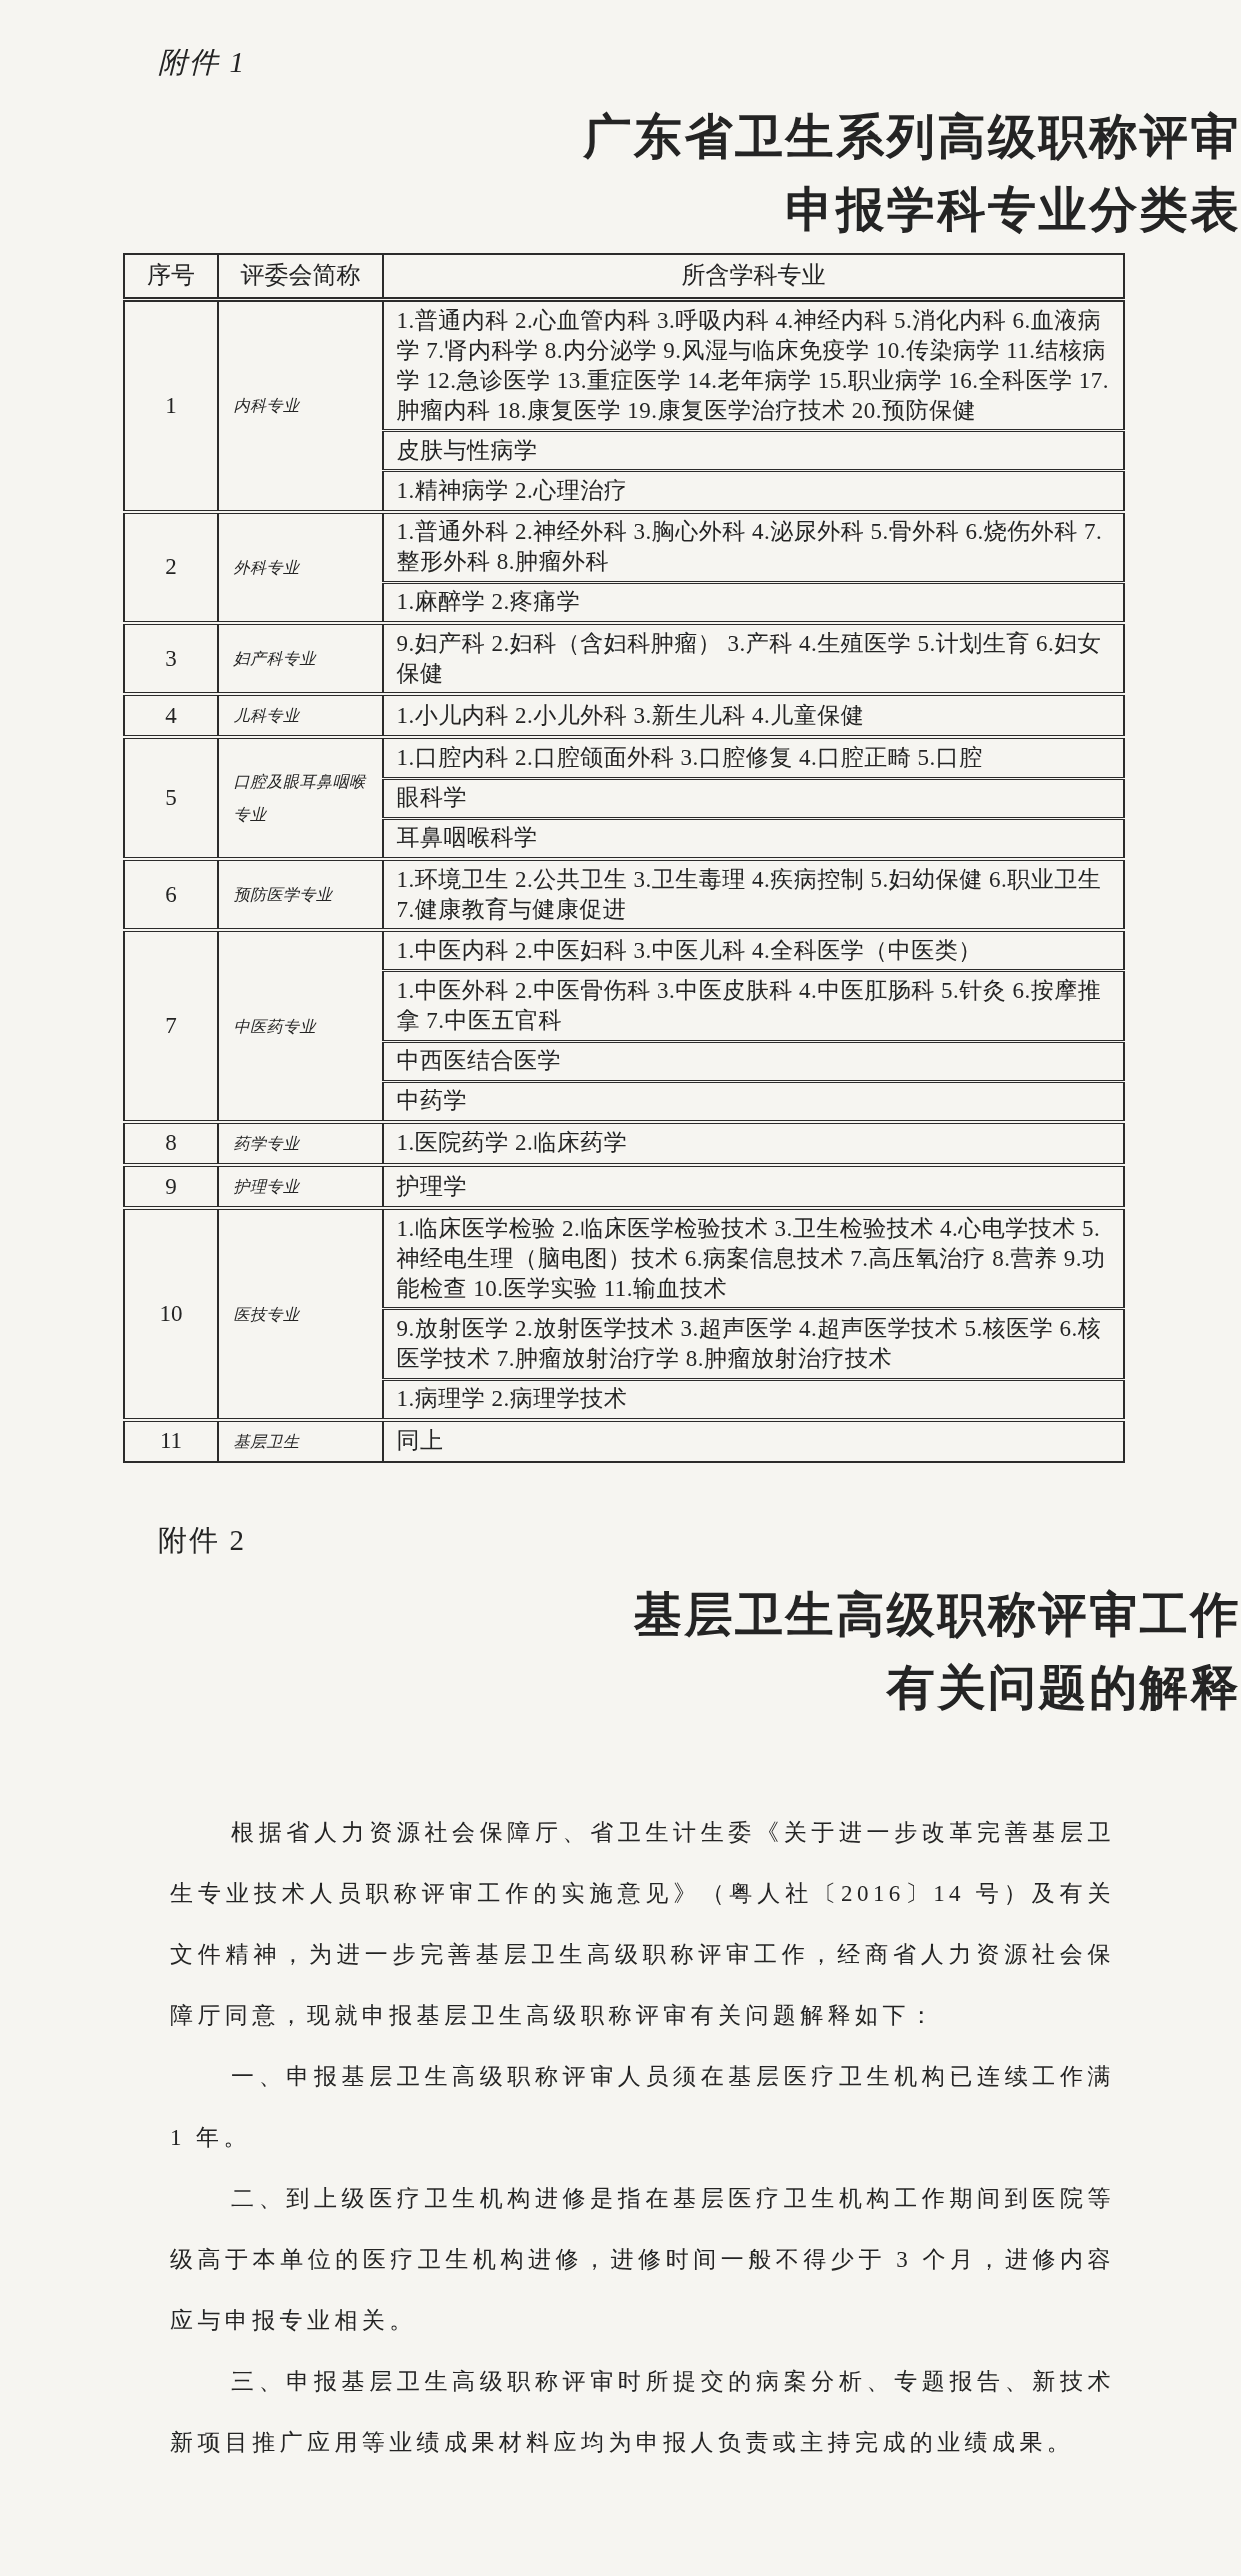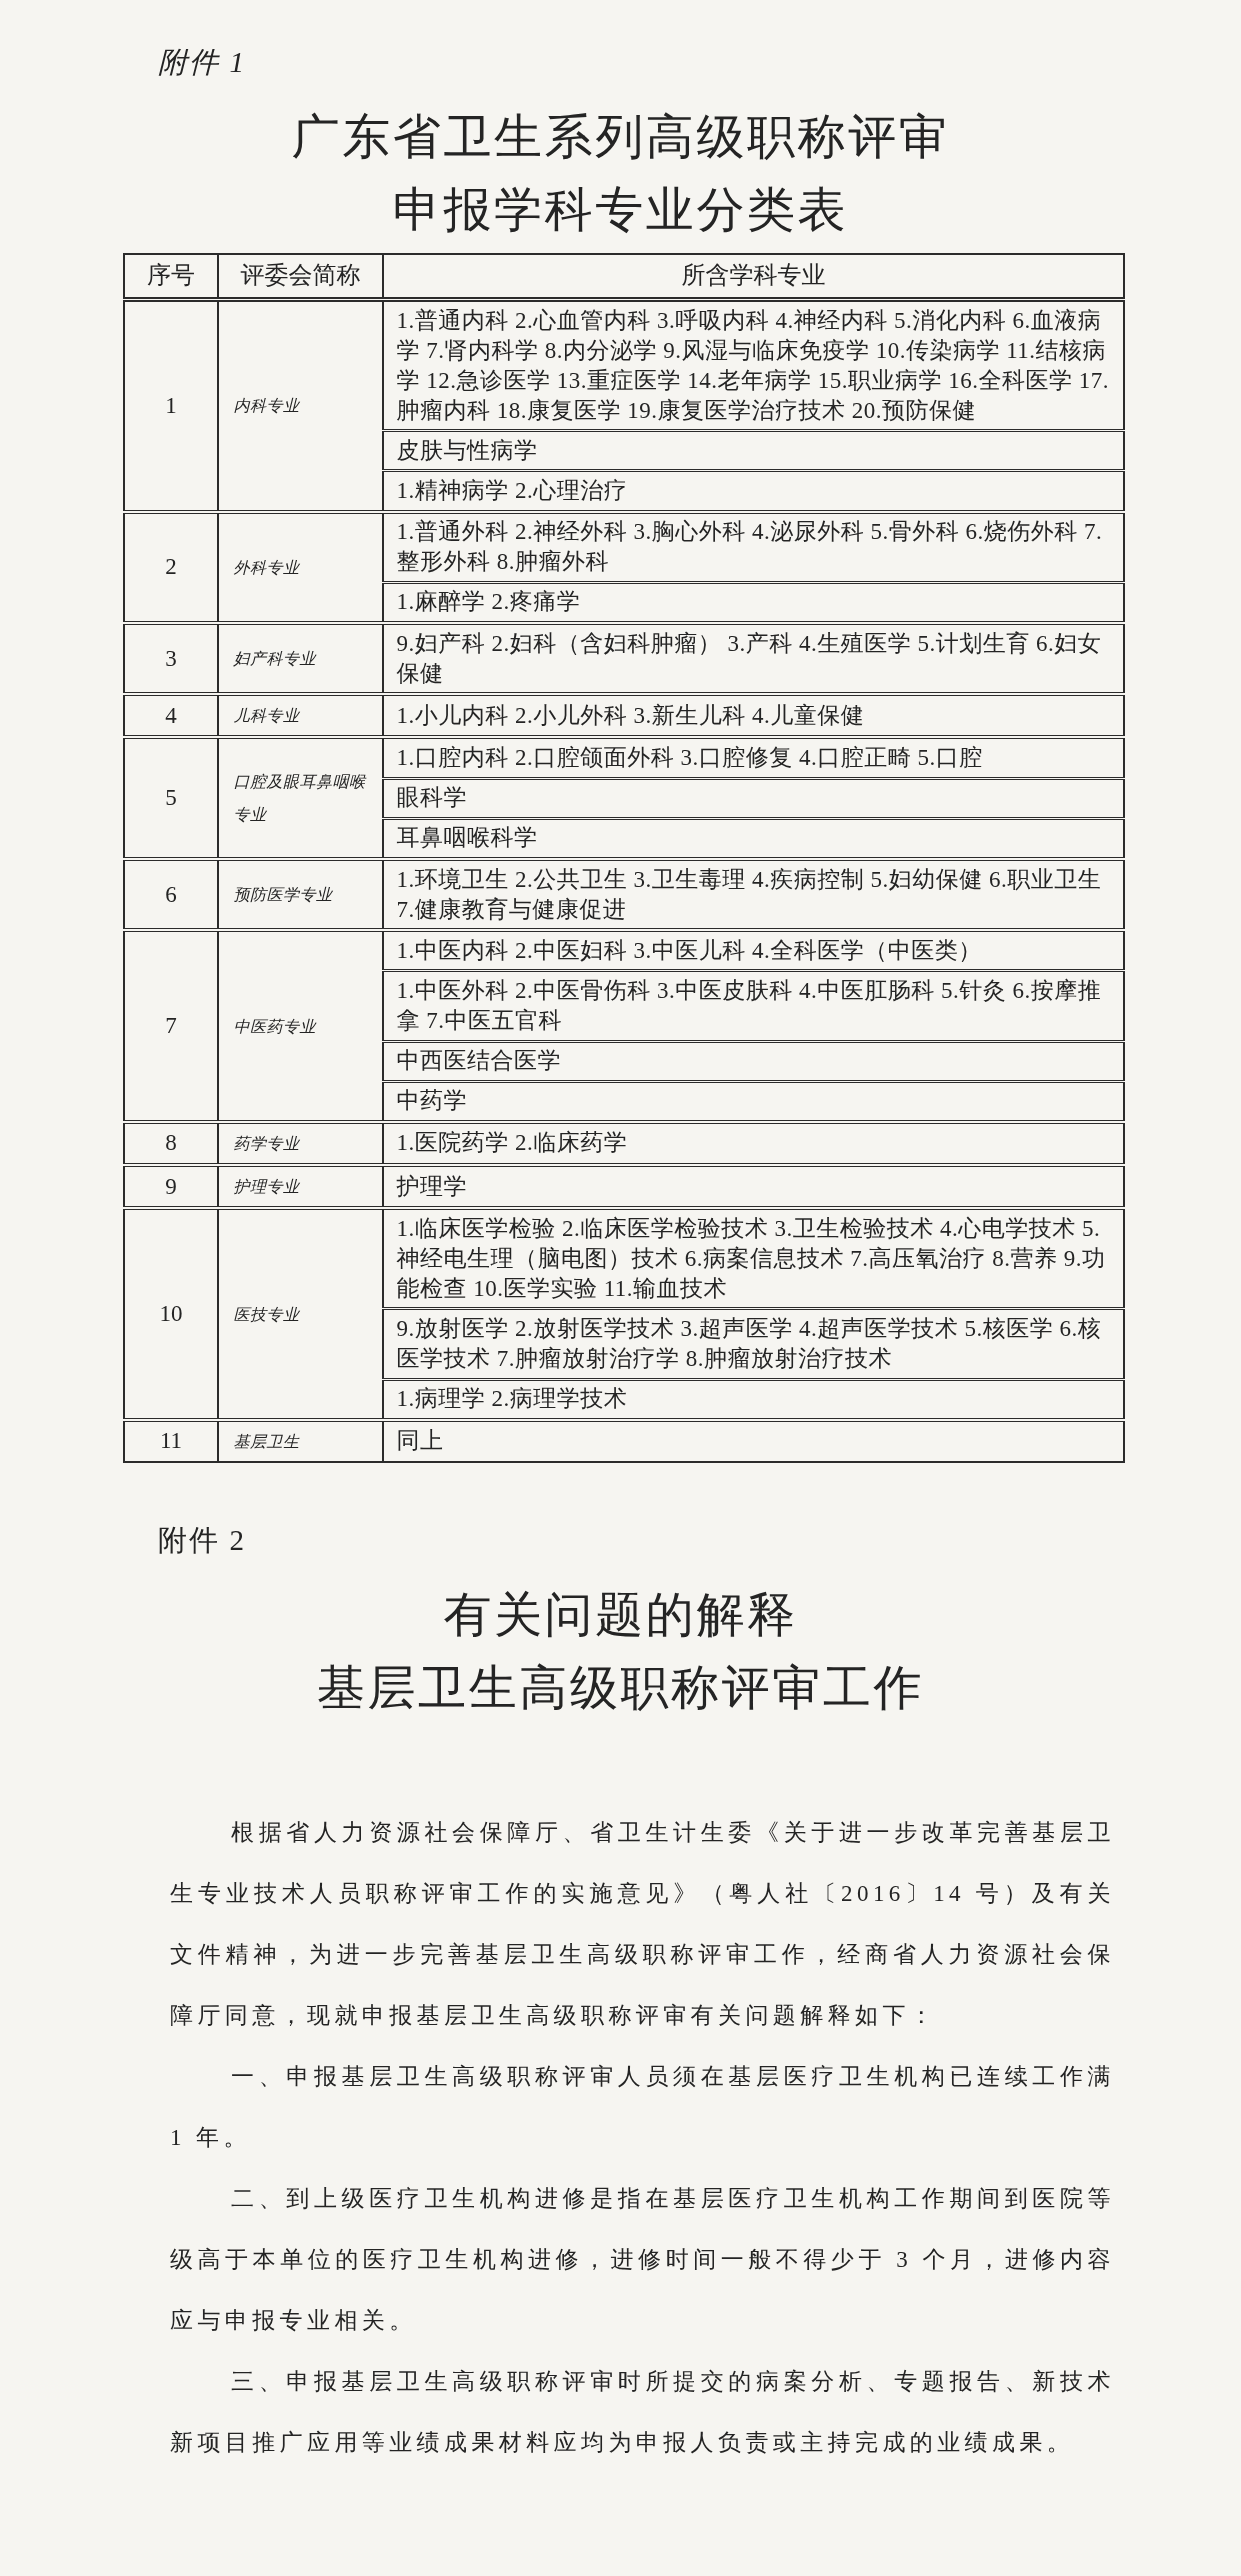--- a/index.html
+++ b/index.html
@@ -16,22 +16,22 @@
   .attach-label {
     font-size: 29px;
     line-height: 31px;
     letter-spacing: 2.1px;
     margin-left: 158px;
   }
   #att1-label { padding-top: 47px; font-style: italic; }
   #att2-label { margin-top: 62px; }
 
   .doc-title {
-    text-align: center;
-    font-weight: normal;
+    text-align: right;
+    font-weight: bold;
     font-size: 48px;
     line-height: 73px;
     letter-spacing: 2.6px;
     margin-top: 21.6px;
   }
 
   table.class-table {
     border-collapse: collapse;
     table-layout: fixed;
     width: 1001px;
@@ -195,22 +195,22 @@
             <td class="c-spec">同上</td>
           </tr>
         </tbody>
     </table>
   </section>
 
   <section>
     <div class="attach-label" id="att2-label">附件 2</div>
 
     <div class="doc-title">
+      <div>基层卫生高级职称评审工作</div>
       <div>有关问题的解释</div>
-      <div>基层卫生高级职称评审工作</div>
     </div>
 
     <div class="doc-body">
         <p>根据省人力资源社会保障厅、省卫生计生委《关于进一步改革完善基层卫生专业技术人员职称评审工作的实施意见》（粤人社〔2016〕14 号）及有关文件精神，为进一步完善基层卫生高级职称评审工作，经商省人力资源社会保障厅同意，现就申报基层卫生高级职称评审有关问题解释如下：</p>
         <p>一、申报基层卫生高级职称评审人员须在基层医疗卫生机构已连续工作满 1 年。</p>
         <p>二、到上级医疗卫生机构进修是指在基层医疗卫生机构工作期间到医院等级高于本单位的医疗卫生机构进修，进修时间一般不得少于 3 个月，进修内容应与申报专业相关。</p>
         <p>三、申报基层卫生高级职称评审时所提交的病案分析、专题报告、新技术新项目推广应用等业绩成果材料应均为申报人负责或主持完成的业绩成果。</p>
       </div>
   </section>
 

